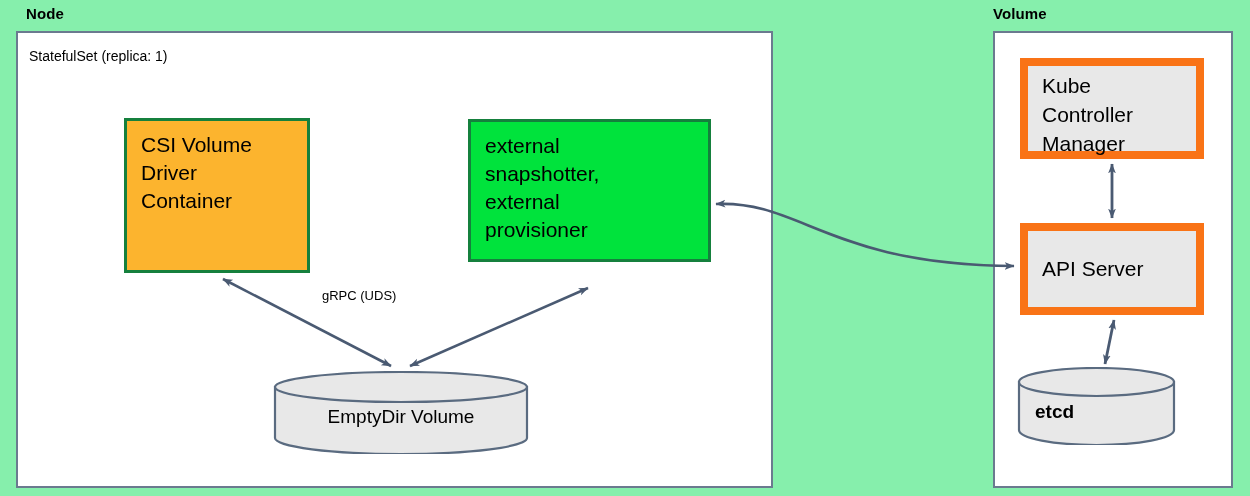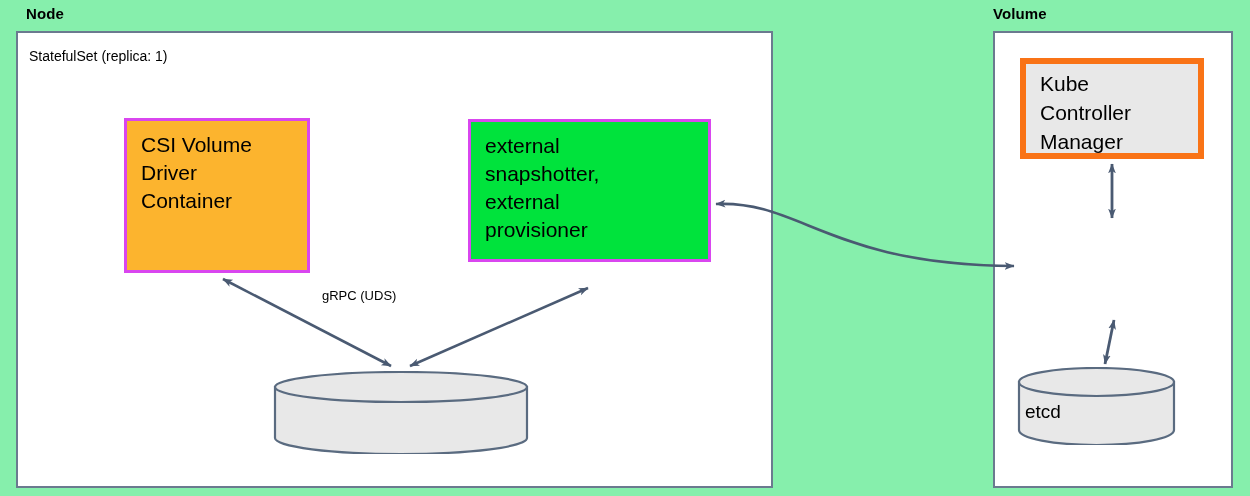--- a/index.html
+++ b/index.html
@@ -39,35 +39,35 @@
   
   .set-title {
     font-size: 14px;
     color: #000000;
     white-space: nowrap;
   }
 
   
   .comp-box {
     box-sizing: border-box;
-    border: 3px solid #d946ef;
+    border: 3px solid #15803d;
     display: block;
     padding: 10px 12px 0 14px;
   }
   .comp-box .txt {
     font-size: 21px;
     line-height: 1.33;
     color: #000000;
     white-space: pre-line;
   }
 
   
   .gray-box {
     box-sizing: border-box;
-    border: 6px solid #f97316;
+    border: 8px solid #f97316;
     background: #e8e8e8;
     padding: 6px 0 0 14px;
   }
   .gray-box .txt {
     font-size: 21px;
     line-height: 1.37;
     color: #000000;
     white-space: pre-line;
   }
   .gray-box.center-v {
@@ -128,41 +128,45 @@
 snapshotter,
 external
 provisioner</div>
   </div>
 
   <div class="abs cyl-wrap" style="left:273px; top:371px; width:256px; height:83px;">
     <svg width="256" height="83" viewBox="0 0 256 83">
       <path d="M2,16 L2,67 A126,16 0 0 0 254,67 L254,16 Z" fill="#e8e8e8" stroke="#5a6b80" stroke-width="2.2"></path>
       <ellipse cx="128" cy="16" rx="126" ry="15" fill="#e8e8e8" stroke="#5a6b80" stroke-width="2.2"></ellipse>
     </svg>
+    <div class="cyl-label" style="top:35px;">EmptyDir Volume</div>
   </div>
 
   <div class="abs edge-label" style="left:322px; top:288px;">gRPC (UDS)</div>
 
   <div class="abs group-label" style="left:993px; top:5px;">Volume</div>
 
   <div class="abs group-box" style="left:993px; top:31px; width:240px; height:457px;"></div>
 
   <div class="abs gray-box" style="left:1020px; top:58px; width:184px; height:101px;">
     <div class="txt">Kube
 Controller
 Manager</div>
   </div>
 
+  <div class="abs gray-box center-v" style="left:1020px; top:223px; width:184px; height:92px;">
+    <div class="txt">API Server</div>
+  </div>
 
   <div class="abs cyl-wrap" style="left:1017px; top:367px; width:159px; height:78px;">
     <svg width="159" height="78" viewBox="0 0 159 78">
       <path d="M2,15 L2,63 A77.5,15 0 0 0 157,63 L157,15 Z" fill="#e8e8e8" stroke="#5a6b80" stroke-width="2.2"></path>
       <ellipse cx="79.5" cy="15" rx="77.5" ry="14" fill="#e8e8e8" stroke="#5a6b80" stroke-width="2.2"></ellipse>
     </svg>
-    <div class="cyl-label left-align" style="top:34px; left:8px; width:auto;">etcd</div>
+    <div class="cyl-label left-align" style="top:34px; left:18px; width:auto;font-weight:bold;">etcd</div>
   </div>
 
   <svg class="overlay" viewBox="0 0 1250 496">
     <defs>
       <marker id="ah" markerWidth="11" markerHeight="11" refX="9.4" refY="4.1" orient="auto" markerUnits="userSpaceOnUse">
         <path d="M0,0.2 L10,4.1 L0,8.0 L2.6,4.1 Z" fill="#4a5a72"></path>
       </marker>
       <marker id="ah-start" markerWidth="11" markerHeight="11" refX="9.4" refY="4.1" orient="auto-start-reverse" markerUnits="userSpaceOnUse">
         <path d="M0,0.2 L10,4.1 L0,8.0 L2.6,4.1 Z" fill="#4a5a72"></path>
       </marker>

